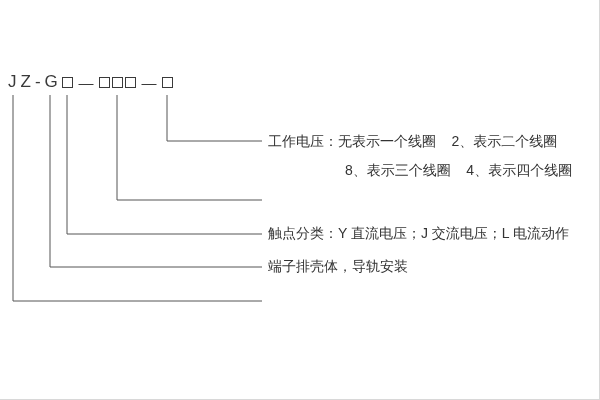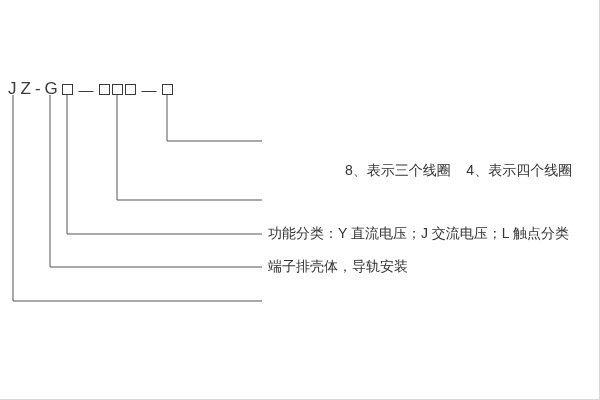--- a/index.html
+++ b/index.html
@@ -32,21 +32,20 @@
   .model-code {
     position: absolute;
     left: 8px;
     top: 72px;
     height: 20px;
     display: flex;
     align-items: center;
     font-size: 17px;
     color: #3a3a3a;
     white-space: nowrap;
-    margin-top: 7px;
   }
   .model-prefix {
     display: inline-block;
     width: 50px;
     letter-spacing: 4px;
   }
   .box {
     display: inline-block;
     width: 11px;
     height: 11px;
@@ -95,22 +94,23 @@
     <span class="dash">—</span>
     <span class="box-group">
       <span class="box"></span>
       <span class="box"></span>
       <span class="box"></span>
     </span>
     <span class="dash">—</span>
     <span class="box"></span>
   </div>
 
+  <div class="label" style="top:133px;">工作电压：无表示一个线圈    2、表示二个线圈</div>
 
   <div class="label" style="top:162px; left:345px;">8、表示三个线圈    4、表示四个线圈</div>
 
 
-  <div class="label" style="top:225px;">功能分类：Y 直流电压；J 交流电压；L 触点分类</div>
+  <div class="label" style="top:225px;">触点分类：Y 直流电压；J 交流电压；L 电流动作</div>
 
   <div class="label" style="top:258px;">端子排壳体，导轨安装</div>
 
 
 </div>
 
 </body></html>

